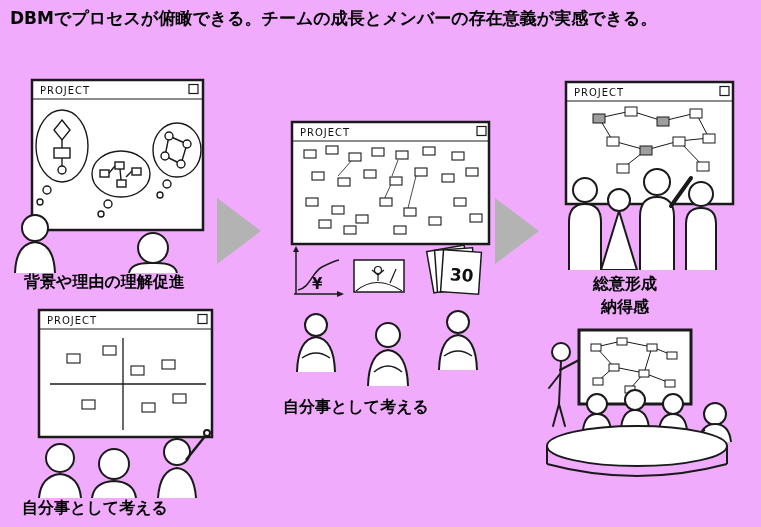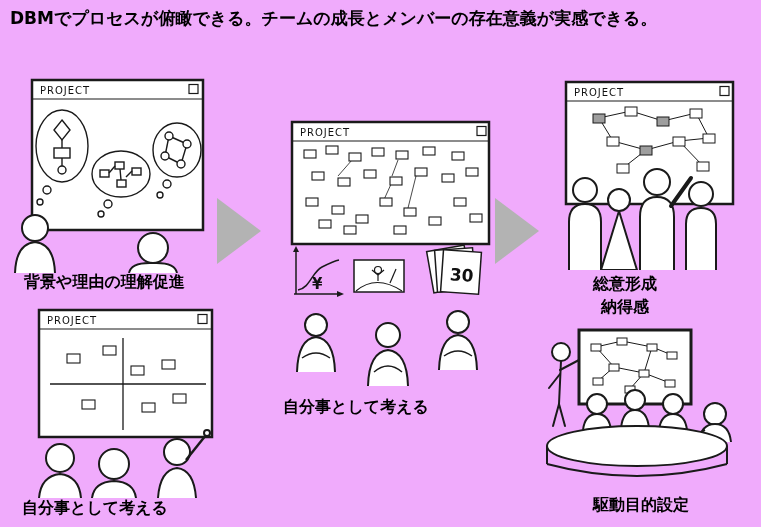--- a/index.html
+++ b/index.html
@@ -297,15 +297,14 @@
         <path d="M 184 116 Q 186 98 200 98 Q 214 98 216 116"></path>
       <path d="M 190 104 Q 176 110 170 118" fill="none"></path>
     </g>
     <g fill="#fff" stroke="#1a1a1a" stroke-width="2">
       <ellipse cx="122" cy="120" rx="90" ry="20"></ellipse>
       <line x1="32" y1="120" x2="32" y2="138"></line>
       <line x1="212" y1="120" x2="212" y2="138"></line>
       <path d="M 32 138 Q 122 162 212 138" fill="none"></path>
     </g>
   </svg>
-  <div class="caption" style="left:593px; top:495px;">駆動目的設定</div>
 
 </div>
 
 </body></html>

